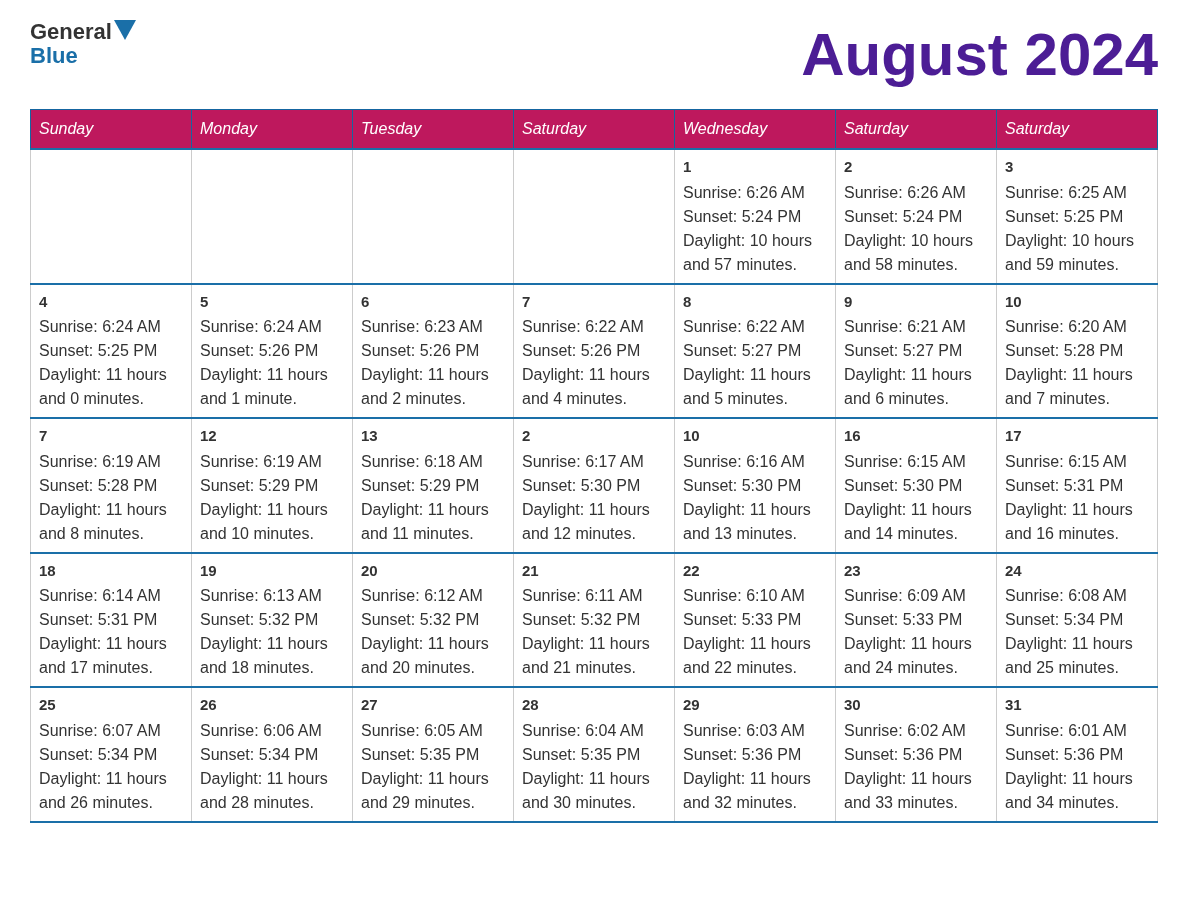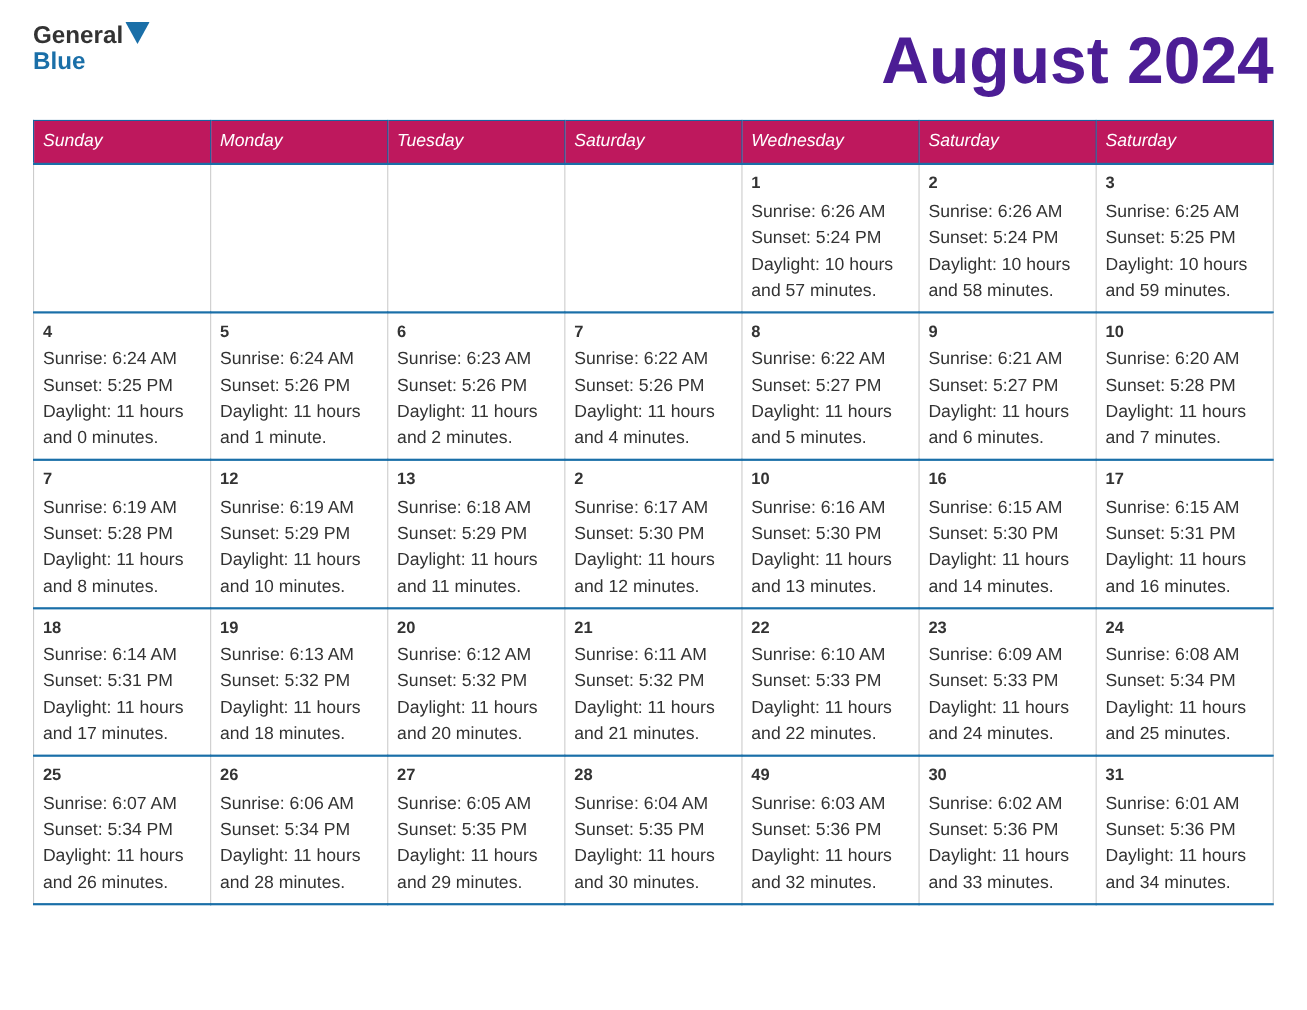--- a/index.html
+++ b/index.html
@@ -235,21 +235,21 @@
         </td>
         <td>
           <span class="day-num">27</span>
           <div class="sun-info">Sunrise: 6:05 AM<br>Sunset: 5:35 PM<br>Daylight: 11 hours and 29 minutes.</div>
         </td>
         <td>
           <span class="day-num">28</span>
           <div class="sun-info">Sunrise: 6:04 AM<br>Sunset: 5:35 PM<br>Daylight: 11 hours and 30 minutes.</div>
         </td>
         <td>
-          <span class="day-num">49</span>
+          <span class="day-num">29</span>
           <div class="sun-info">Sunrise: 6:03 AM<br>Sunset: 5:36 PM<br>Daylight: 11 hours and 32 minutes.</div>
         </td>
         <td>
           <span class="day-num">30</span>
           <div class="sun-info">Sunrise: 6:02 AM<br>Sunset: 5:36 PM<br>Daylight: 11 hours and 33 minutes.</div>
         </td>
         <td>
           <span class="day-num">31</span>
           <div class="sun-info">Sunrise: 6:01 AM<br>Sunset: 5:36 PM<br>Daylight: 11 hours and 34 minutes.</div>
         </td>

